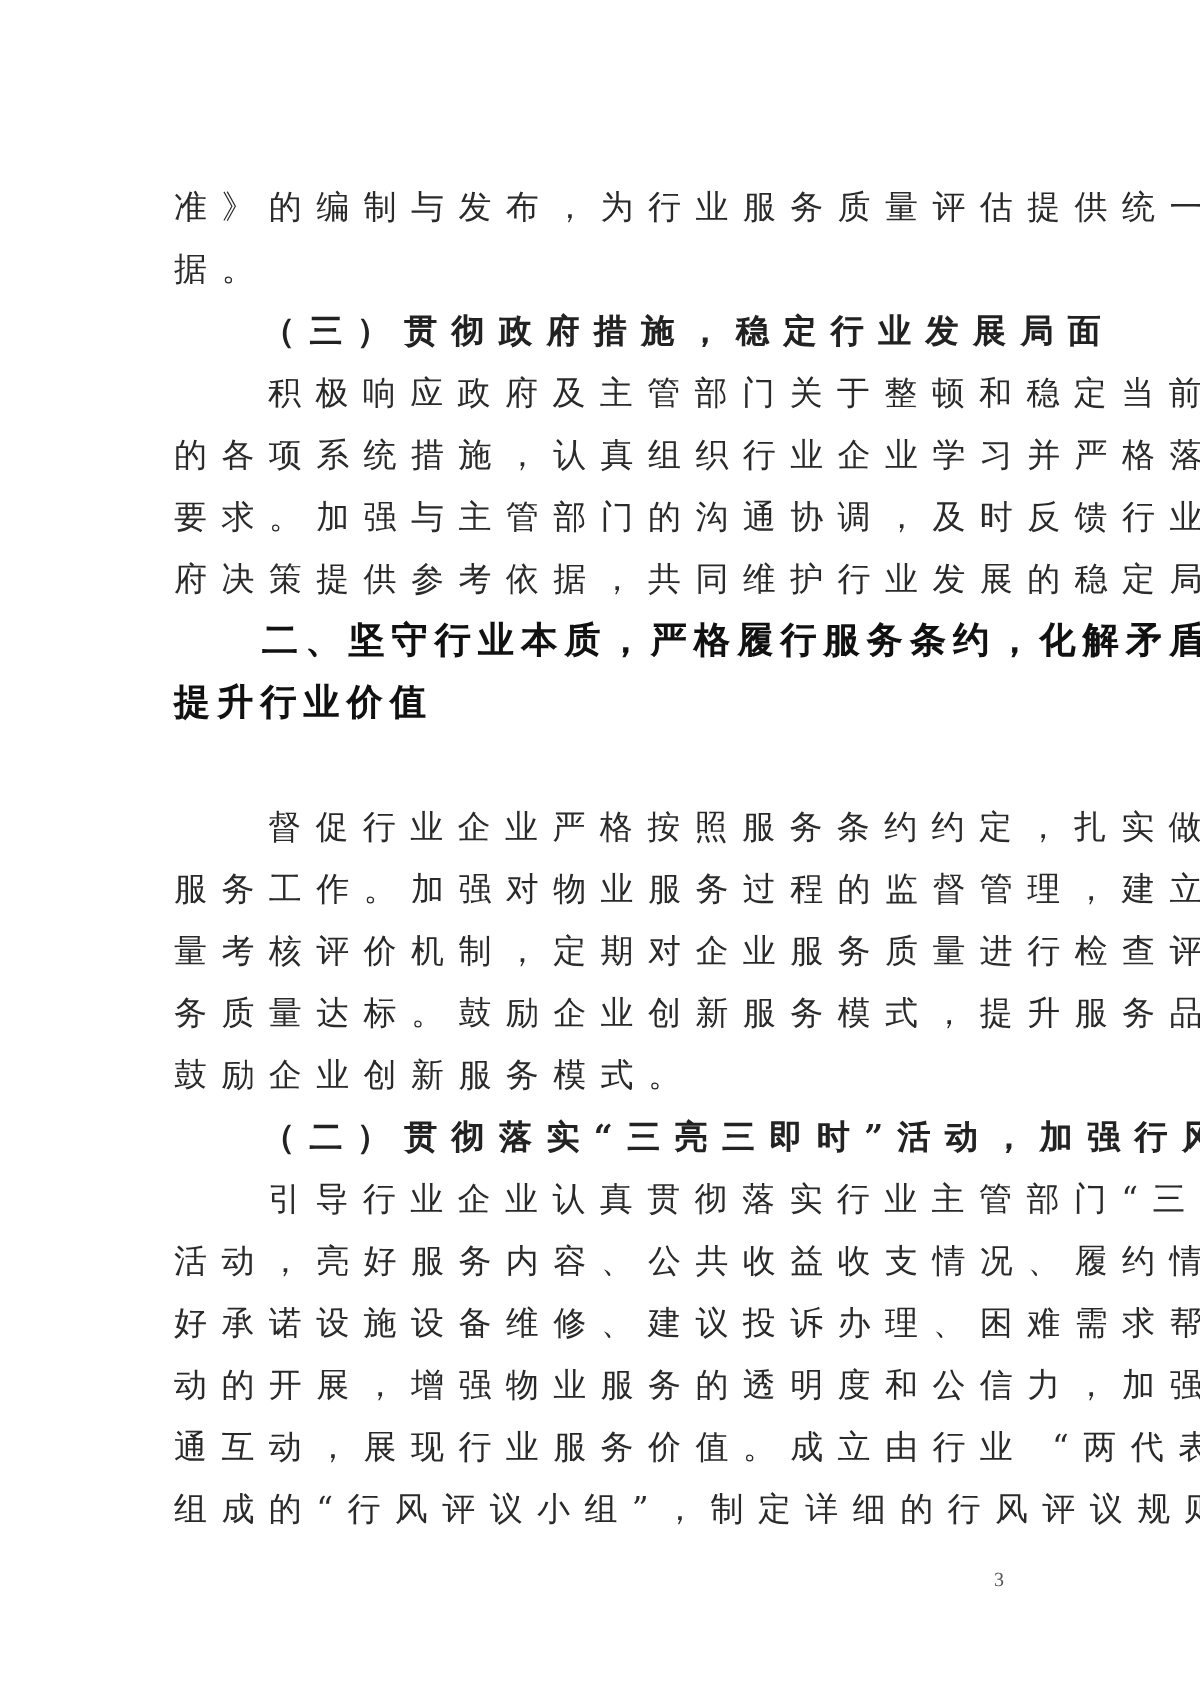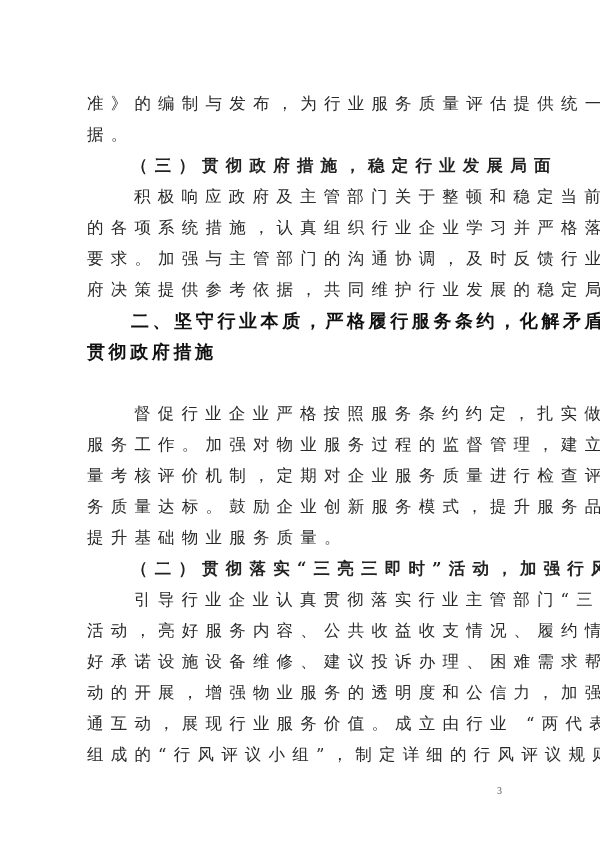--- a/index.html
+++ b/index.html
@@ -29,26 +29,26 @@
 
 <div class="page">
   <div class="line" style="top:88px">准》的编制与发布，为行业服务质量评估提供统一、规范的依</div>
   <div class="line" style="top:119px">据。</div>
   <div class="line sub" style="top:150px">（三）贯彻政府措施，稳定行业发展局面</div>
   <div class="line indent" style="top:181px">积极响应政府及主管部门关于整顿和稳定当前行业秩序</div>
   <div class="line" style="top:212px">的各项系统措施，认真组织行业企业学习并严格落实相关政策</div>
   <div class="line" style="top:243px">要求。加强与主管部门的沟通协调，及时反馈行业情况，为政</div>
   <div class="line" style="top:274px">府决策提供参考依据，共同维护行业发展的稳定局面。</div>
   <div class="line head indent" style="top:305px">二、坚守行业本质，严格履行服务条约，化解矛盾冲突，</div>
-  <div class="line head" style="top:336px">贯彻政府措施</div>
+  <div class="line head" style="top:336px">提升行业价值</div>
   <div class="line indent" style="top:398px">督促行业企业严格按照服务条约约定，扎实做好基础物业</div>
   <div class="line" style="top:429px">服务工作。加强对物业服务过程的监督管理，建立健全服务质</div>
   <div class="line" style="top:460px">量考核评价机制，定期对企业服务质量进行检查评估，确保服</div>
   <div class="line" style="top:491px">务质量达标。鼓励企业创新服务模式，提升服务品质，满足业</div>
-  <div class="line" style="top:522px">提升基础物业服务质量。</div>
+  <div class="line" style="top:522px">鼓励企业创新服务模式。</div>
   <div class="line sub" style="top:553px">（二）贯彻落实“三亮三即时”活动，加强行风评议</div>
   <div class="line indent" style="top:584px">引导行业企业认真贯彻落实行业主管部门“三亮三即时”</div>
   <div class="line" style="top:615px">活动，亮好服务内容、公共收益收支情况、履约情况，即时做</div>
   <div class="line" style="top:646px">好承诺设施设备维修、建议投诉办理、困难需求帮助。通过活</div>
   <div class="line" style="top:677px">动的开展，增强物业服务的透明度和公信力，加强与业主的沟</div>
   <div class="line" style="top:708px">通互动，展现行业服务价值。成立由行业 “两代表一委员”</div>
   <div class="line" style="top:739px">组成的“行风评议小组”，制定详细的行风评议规则和标准，</div>
   <div class="pageno">3</div>
 </div>
 

